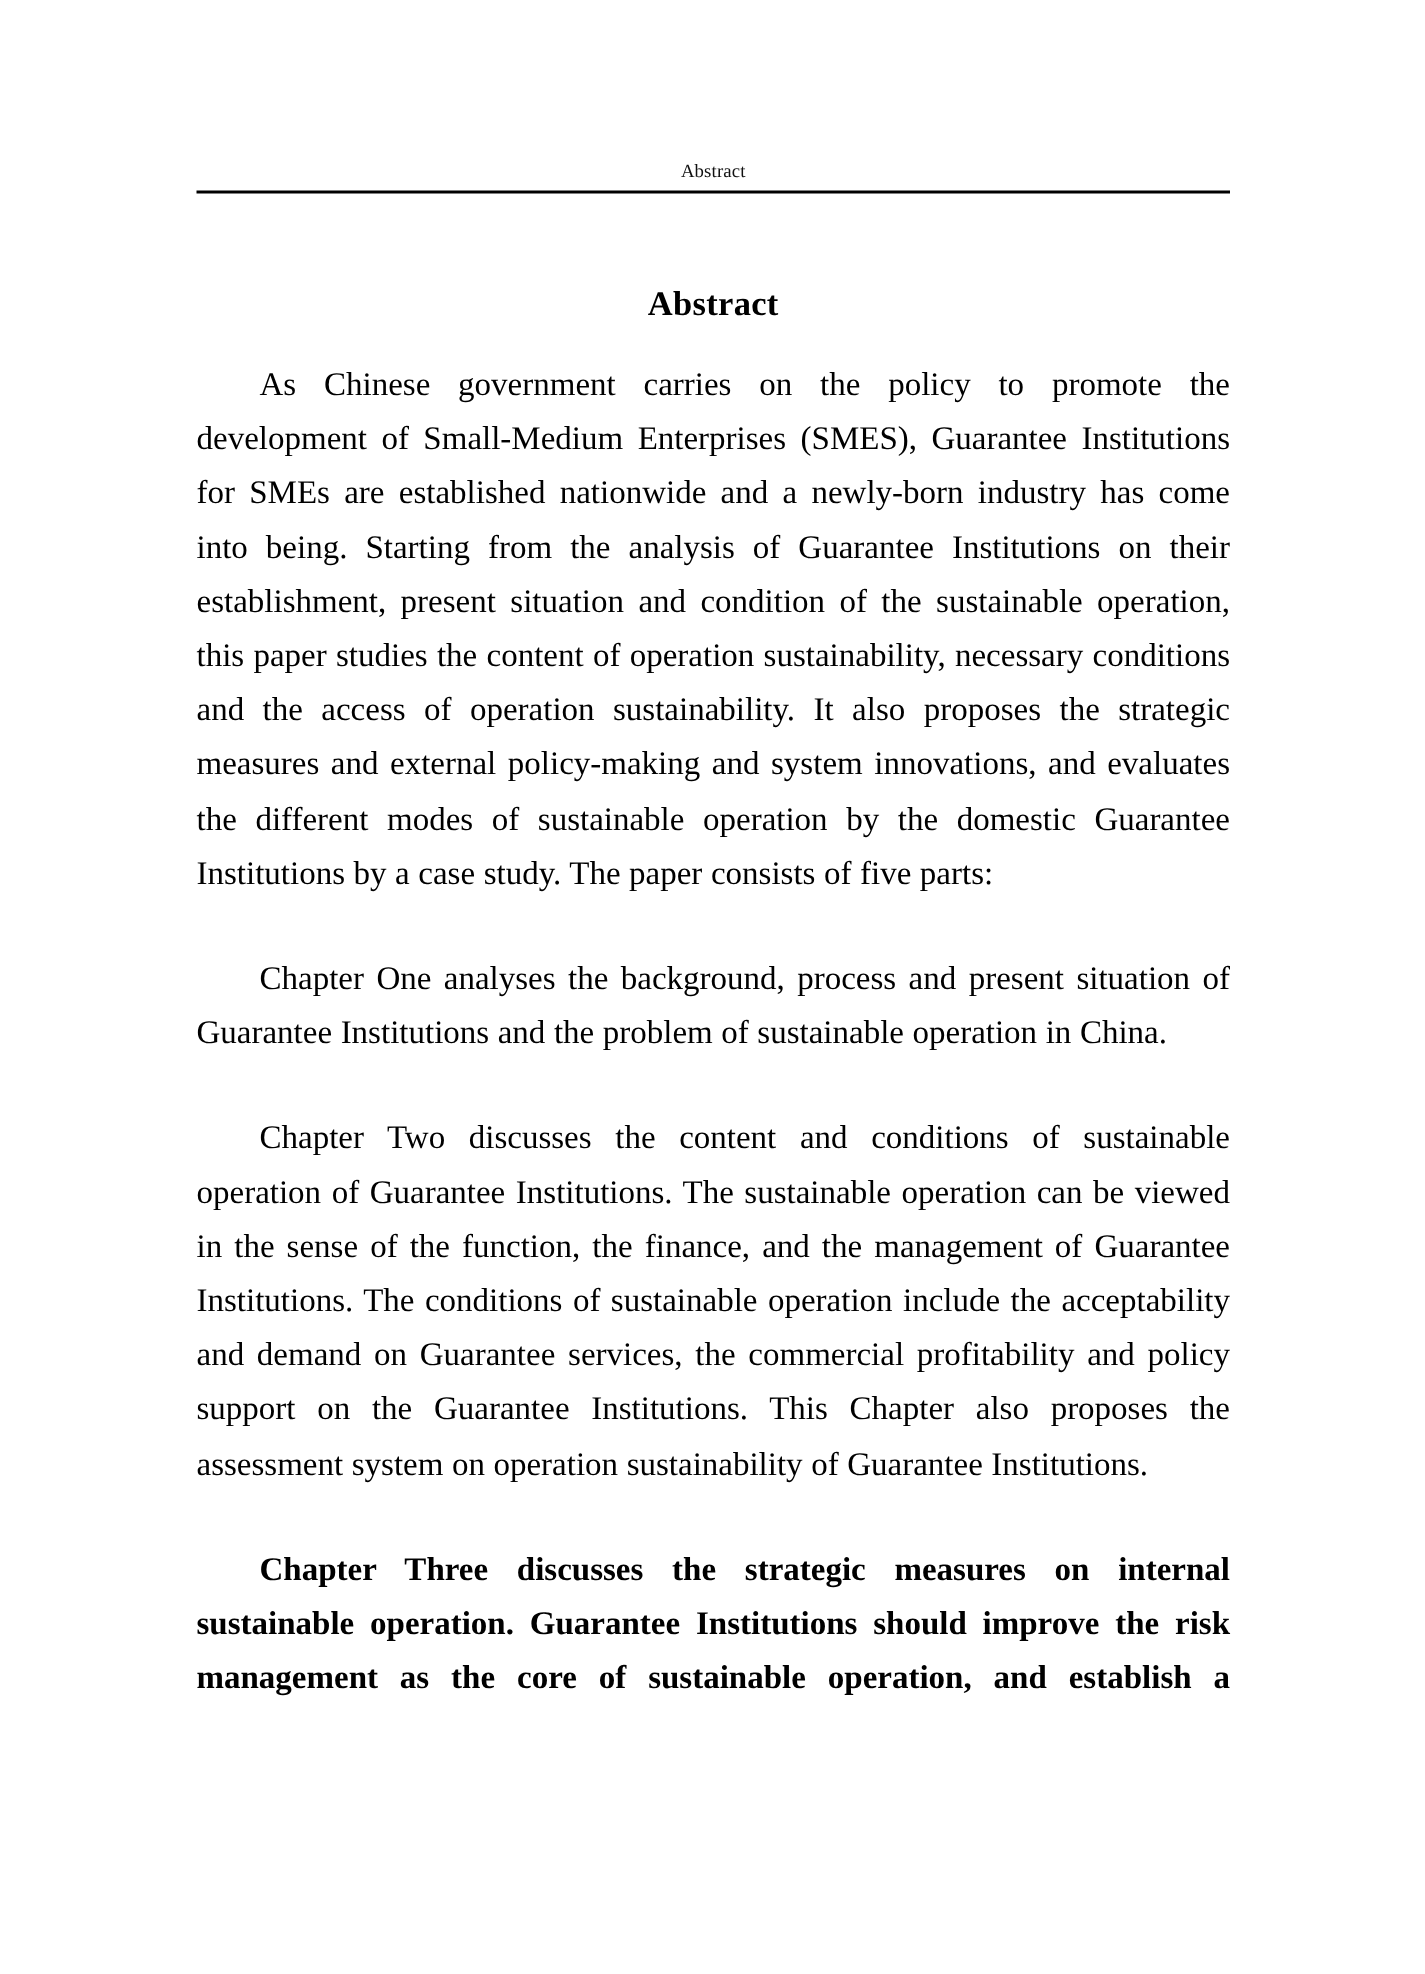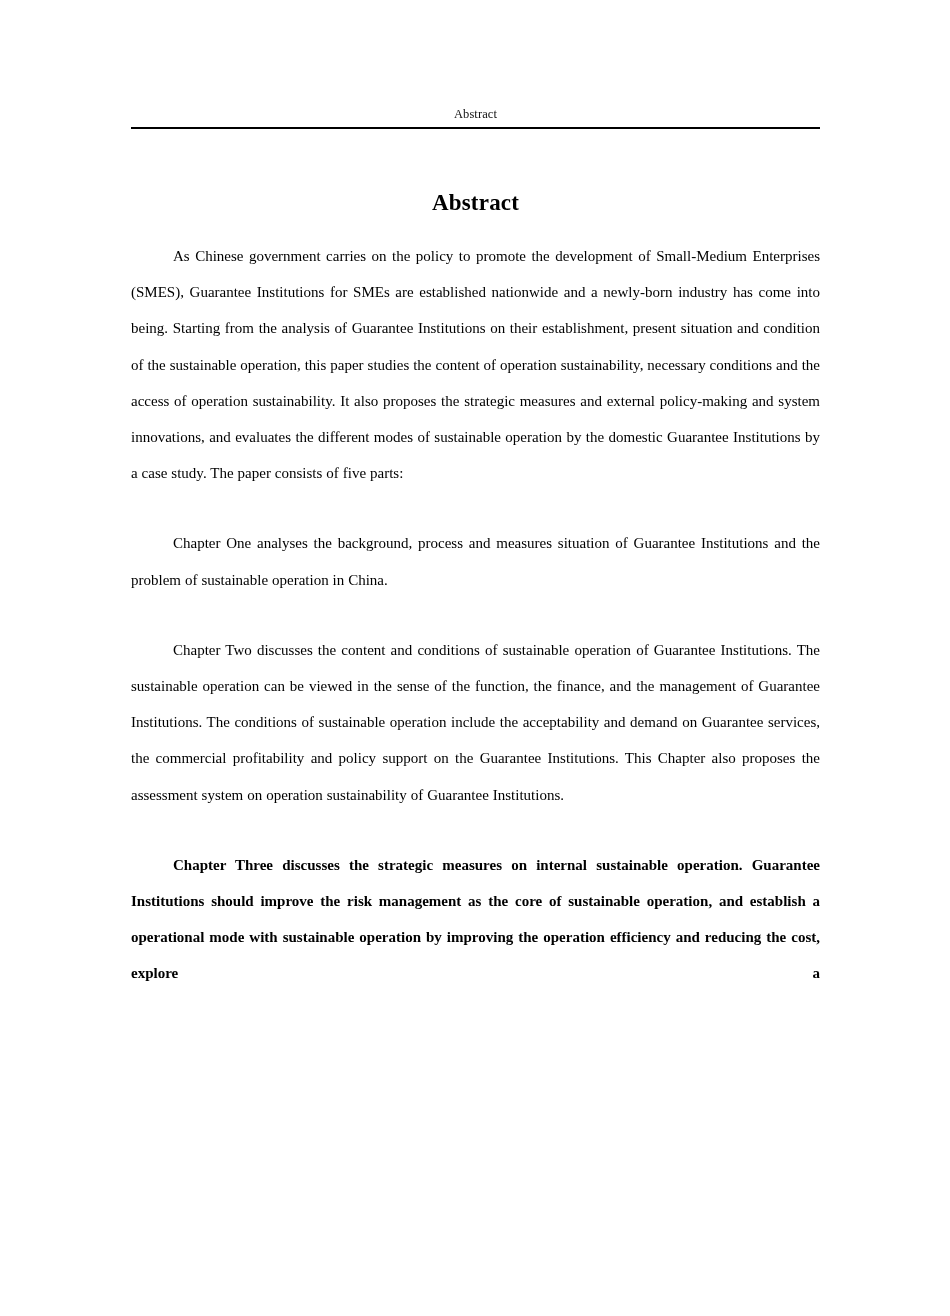--- a/index.html
+++ b/index.html
@@ -51,21 +51,21 @@
   }
   
   .body-block {
     position: absolute;
     left: 131px;
     top: 238px;
     width: 689px;
   }
   p.para {
     margin: 0 0 34px 0;
-    font-size: 15px;
+    font-size: 22px;
     line-height: 36.2px;
     text-align: justify;
     text-justify: inter-word;
     text-indent: 42px;
     word-spacing: 0.2px;
     hyphens: none;
     -webkit-hyphens: none;
   }
   p.para:last-child {
     margin-bottom: 0;
@@ -95,20 +95,20 @@
 <div class="page">
 
   <div class="running-header">Abstract</div>
 
   <div class="header-rule"></div>
 
   <h1 class="doc-title">Abstract</h1>
 
   <div class="body-block">
     <p class="para">As Chinese government carries on the policy to promote the development of Small-Medium Enterprises (SMES), Guarantee Institutions for SMEs are established nationwide and a newly-born industry has come into being.  Starting from the analysis of Guarantee Institutions on their establishment, present situation and condition of the sustainable operation, this paper studies the content of operation sustainability, necessary conditions and the access of operation sustainability.  It also proposes the strategic measures and external policy-making and system innovations, and evaluates the different modes of sustainable operation by the domestic Guarantee Institutions by a case study. The paper consists of five parts:</p>
-    <p class="para">Chapter One analyses the background, process and measures situation of Guarantee Institutions and the problem of sustainable operation in China.</p>
+    <p class="para">Chapter One analyses the background, process and present situation of Guarantee Institutions and the problem of sustainable operation in China.</p>
     <p class="para">Chapter Two discusses the content and conditions of sustainable operation of Guarantee Institutions.  The sustainable operation can be viewed in the sense of the function, the finance, and the management of Guarantee Institutions. The conditions of sustainable operation include the acceptability and demand on Guarantee services, the commercial profitability and policy support on the Guarantee Institutions. This Chapter also proposes the assessment system on operation sustainability of Guarantee Institutions.</p>
     <p class="para clipped">Chapter Three discusses the strategic measures on internal sustainable operation. Guarantee Institutions should improve the risk management as the core of sustainable operation, and establish a operational mode with sustainable operation by improving the operation efficiency and reducing the cost, explore a</p>
   </div>
 
   <div class="clip-mask"></div>
 
 </div>
 
 </body></html>

